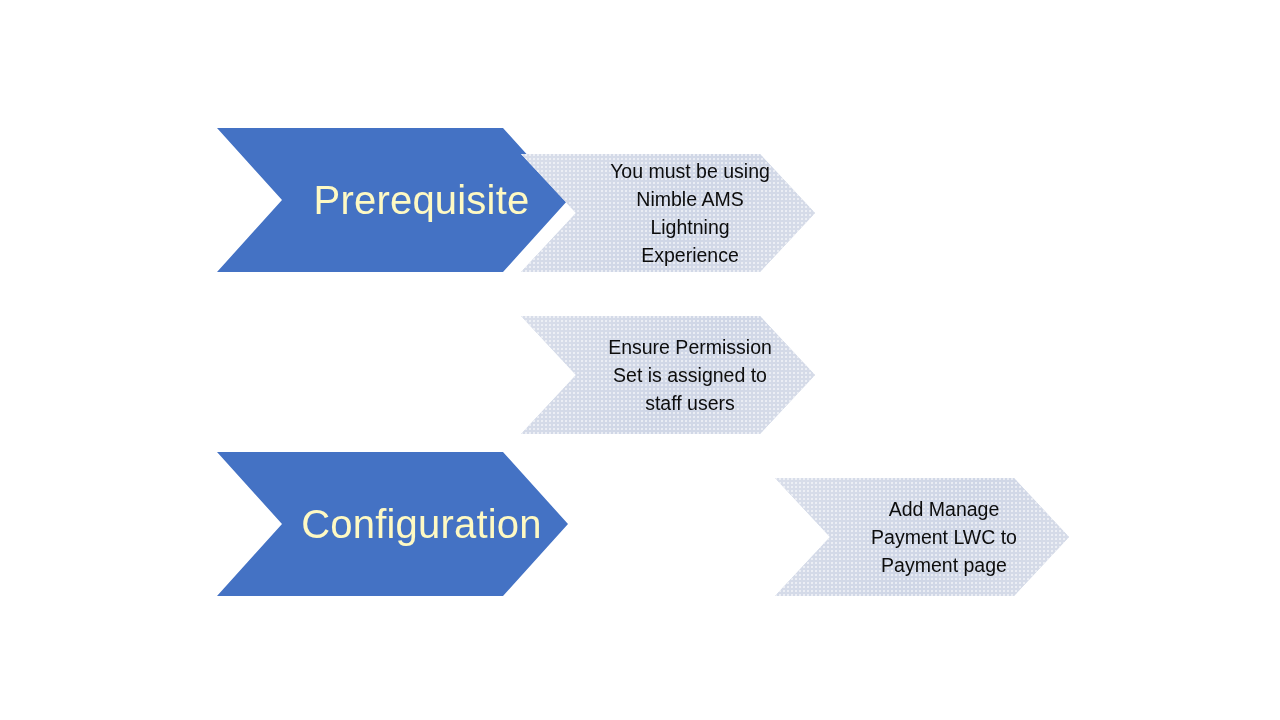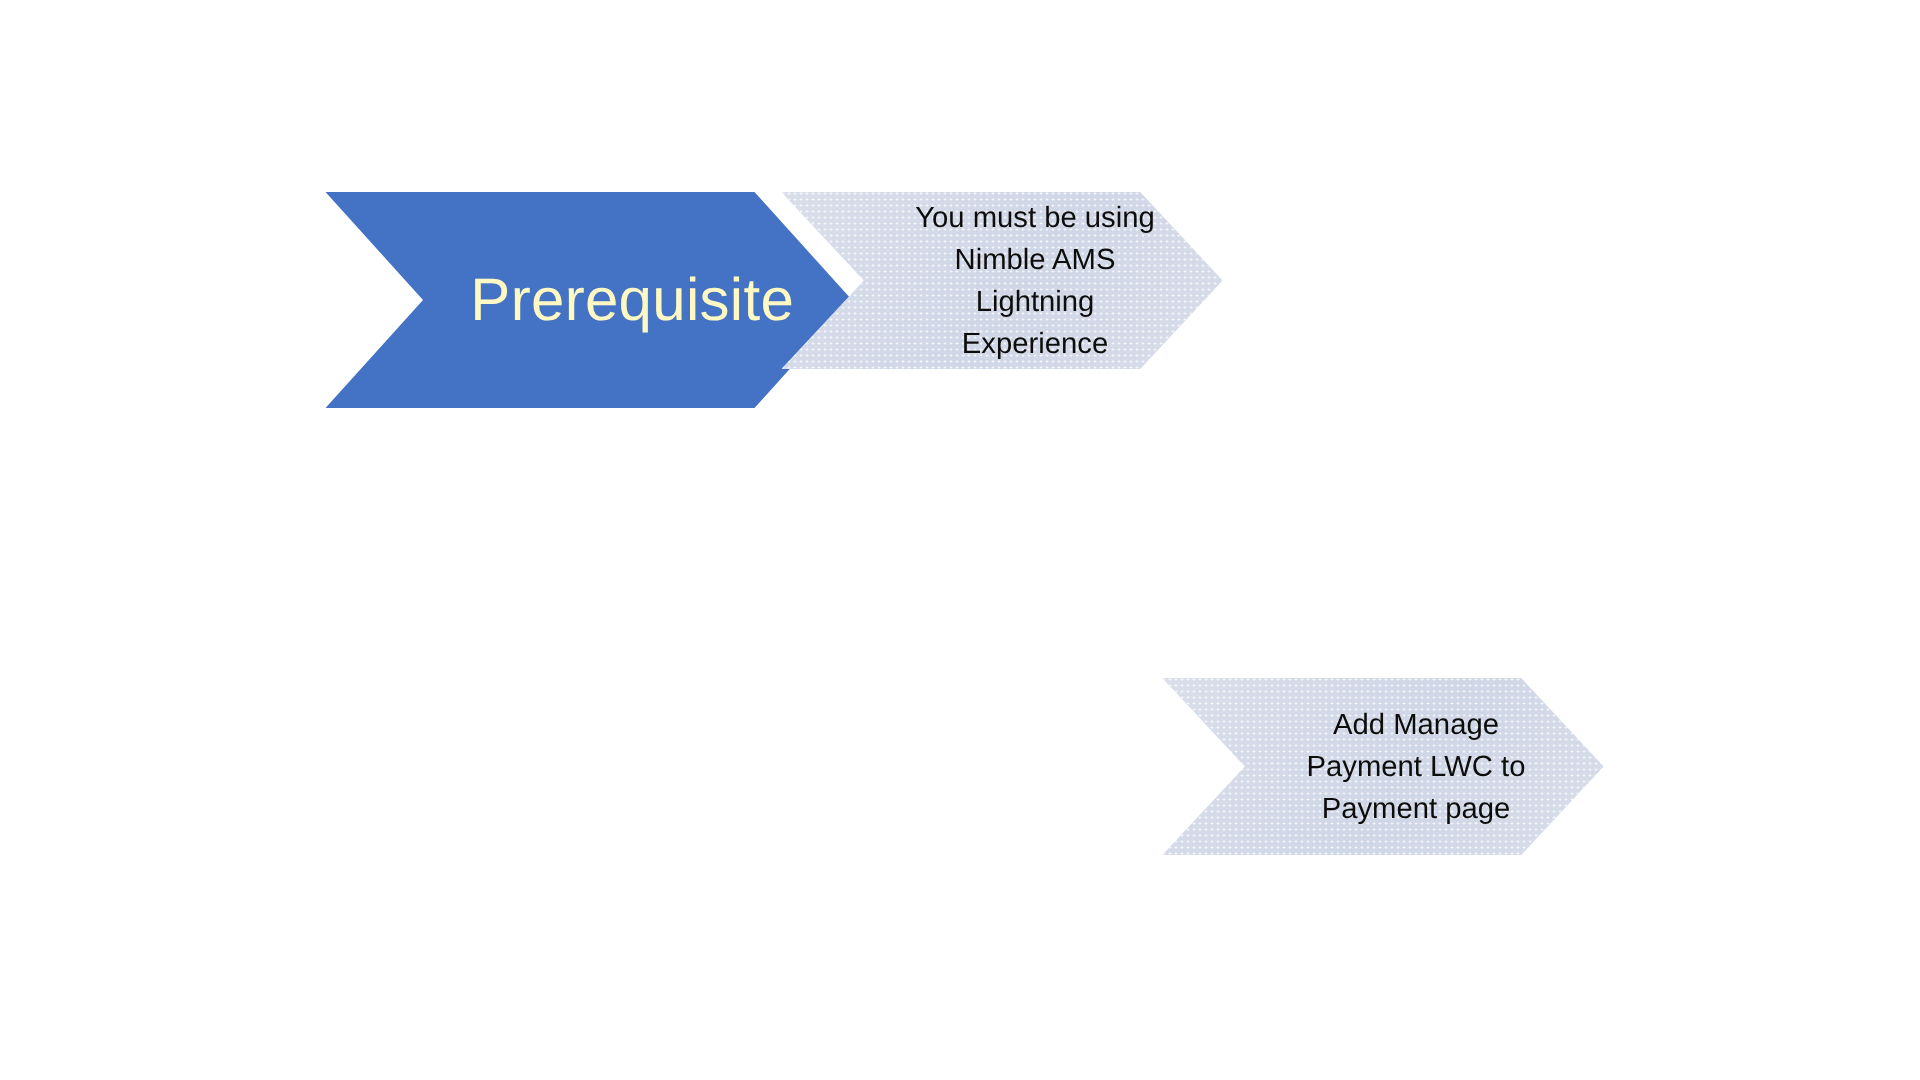--- a/index.html
+++ b/index.html
@@ -56,21 +56,21 @@
     line-height: 38px;
     font-weight: 400;
     letter-spacing: 0.2px;
     margin-left: 58px;                
     white-space: nowrap;
     text-align: center;
   }
 
   .chevron-step {
     height: 118px;
-    top: 0;                        
+    top: 26px;                        
     background-color: #D6DCE9;
     background-image:
       radial-gradient(circle at 1px 1px, rgba(255,255,255,0.85) 0.6px, rgba(255,255,255,0) 0.9px),
       linear-gradient(125deg, #D9DEEA 0%, #CFD6E6 55%, #D8DDE9 100%);
     background-size: 4px 4px, 100% 100%;
     -webkit-clip-path: polygon(0 0, 239px 0, 294px 50%, 239px 100%, 0 100%, 55px 50%);
     clip-path: polygon(0 0, 239px 0, 294px 50%, 239px 100%, 0 100%, 55px 50%);
   }
   .chevron-step .chevron-text {
     color: #0d0d0d;
@@ -103,25 +103,31 @@
 
     <div class="chevron chevron-step" id="step-prerequisite-1">
       <span class="chevron-text">You must be using Nimble AMS Lightning Experience</span>
     </div>
 
   </div>
 
   <div class="process-row" id="row-enablement">
 
 
+    <div class="chevron chevron-step" id="step-enablement-1">
+      <span class="chevron-text">Ensure Permission Set is assigned to staff users</span>
+    </div>
 
   </div>
 
   <div class="process-row" id="row-configuration">
 
+    <div class="chevron chevron-stage">
+      <span class="chevron-text">Configuration</span>
+    </div>
 
 
     <div class="chevron chevron-step" id="step-configuration-2">
       <span class="chevron-text">Add Manage Payment LWC to Payment page</span>
     </div>
 
   </div>
 
 </div>
 

